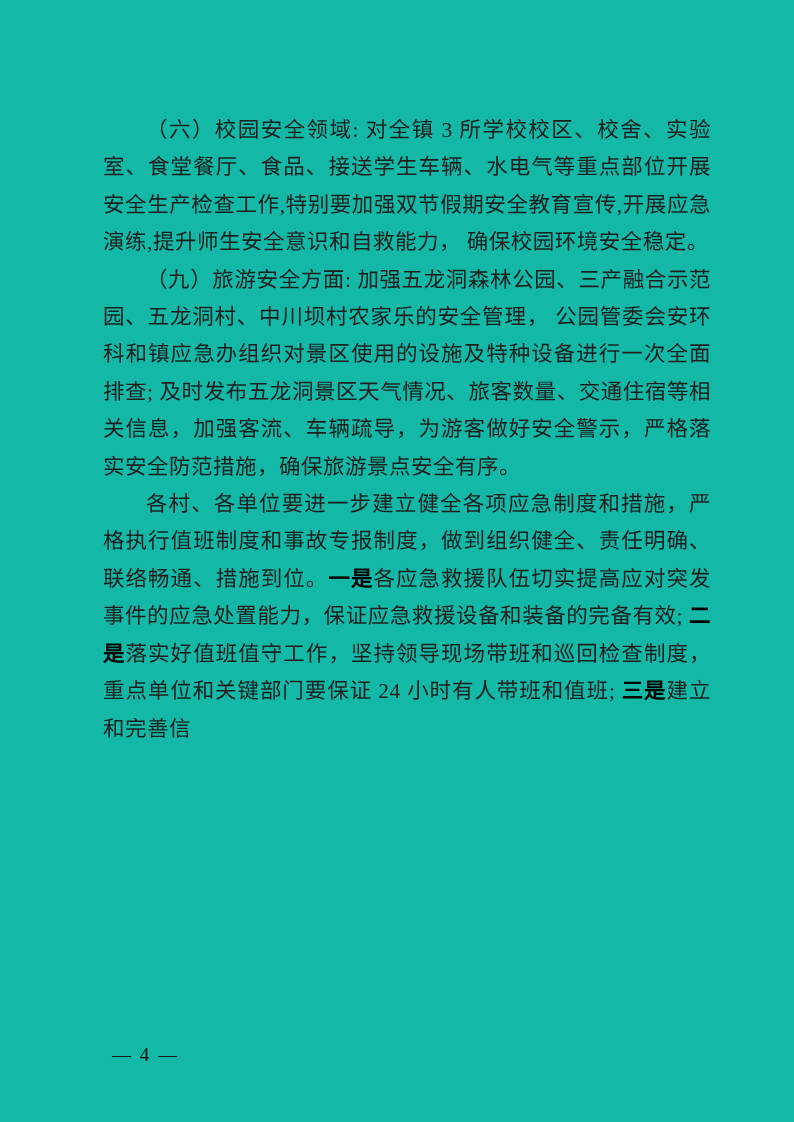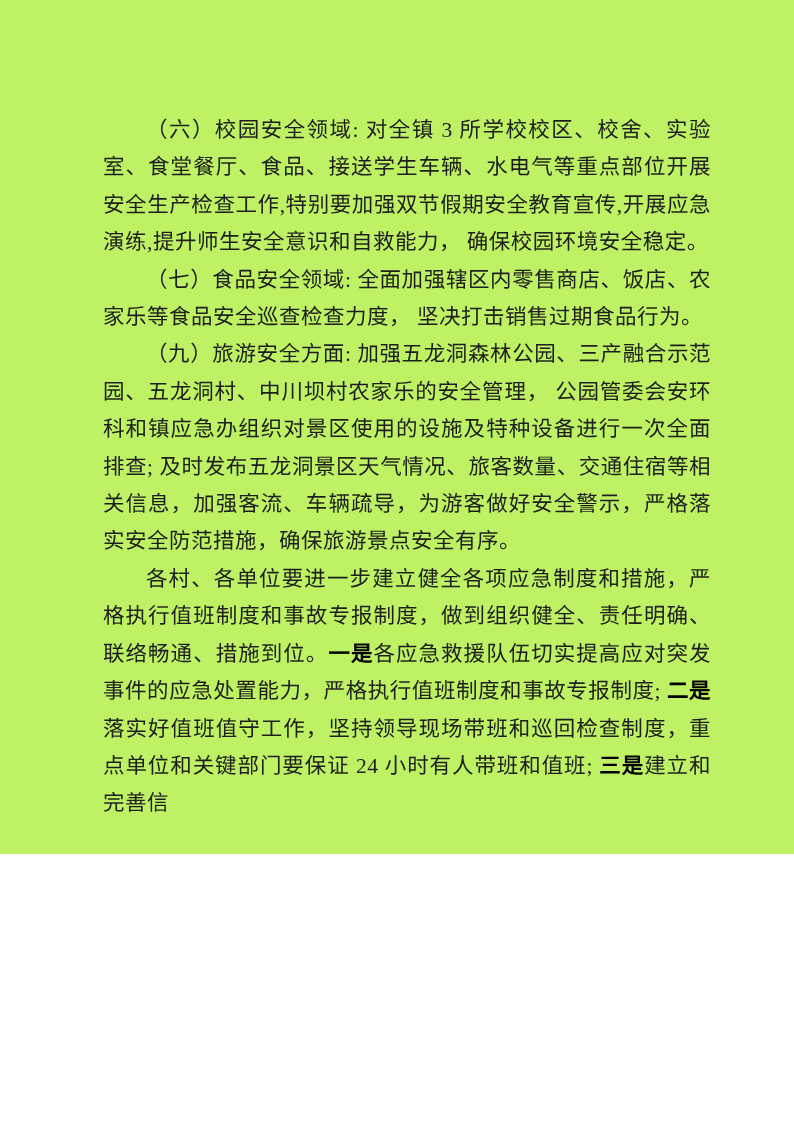--- a/index.html
+++ b/index.html
@@ -3,22 +3,22 @@
 <meta charset="utf-8">
 <style>
   html, body {
     margin: 0;
     padding: 0;
     background: #ffffff;
   }
   .sheet {
     position: relative;
     width: 794px;
-    height: 854px;
-    background: #bef264;
+    height: 1122px;
+    background: #14b8a6;
     overflow: hidden;
     font-family: "Liberation Serif", "DejaVu Serif", serif;
   }
   .content {
     position: absolute;
     left: 103px;
     top: 112px;
     width: 608px;
     color: #1e1e1e;
     font-size: 21.5px;
@@ -53,18 +53,17 @@
     font-family: "Liberation Serif", "DejaVu Serif", serif;
     letter-spacing: 2px;
   }
 </style>
 </head>
 <body>
 
 <div class="sheet">
   <div class="content">
       <p class="para body"><span class="seg">（六）校园安全领域: 对全镇 3 所学校校区、校舍、实验室、食堂餐厅、食品、接送学生车辆、水电气等重点部位开展安全生产检查工作,特别要加强双节假期安全教育宣传,开展应急演练,提升师生安全意识和自救能力， 确保校园环境安全稳定。</span></p>
-      <p class="para body"><span class="seg">（七）食品安全领域: 全面加强辖区内零售商店、饭店、农家乐等食品安全巡查检查力度， 坚决打击销售过期食品行为。</span></p>
       <p class="para body"><span class="seg">（九）旅游安全方面: 加强五龙洞森林公园、三产融合示范园、五龙洞村、中川坝村农家乐的安全管理， 公园管委会安环科和镇应急办组织对景区使用的设施及特种设备进行一次全面排查; 及时发布五龙洞景区天气情况、旅客数量、交通住宿等相关信息，加强客流、车辆疏导，为游客做好安全警示，严格落实安全防范措施，确保旅游景点安全有序。</span></p>
-      <p class="para body"><span class="seg">各村、各单位要进一步建立健全各项应急制度和措施，严格执行值班制度和事故专报制度，做到组织健全、责任明确、联络畅通、措施到位。</span><span class="seg bold">一是</span><span class="seg">各应急救援队伍切实提高应对突发事件的应急处置能力，严格执行值班制度和事故专报制度; </span><span class="seg bold">二是</span><span class="seg">落实好值班值守工作，坚持领导现场带班和巡回检查制度，重点单位和关键部门要保证 24 小时有人带班和值班; </span><span class="seg bold">三是</span><span class="seg">建立和完善信</span></p>
+      <p class="para body"><span class="seg">各村、各单位要进一步建立健全各项应急制度和措施，严格执行值班制度和事故专报制度，做到组织健全、责任明确、联络畅通、措施到位。</span><span class="seg bold">一是</span><span class="seg">各应急救援队伍切实提高应对突发事件的应急处置能力，保证应急救援设备和装备的完备有效; </span><span class="seg bold">二是</span><span class="seg">落实好值班值守工作，坚持领导现场带班和巡回检查制度，重点单位和关键部门要保证 24 小时有人带班和值班; </span><span class="seg bold">三是</span><span class="seg">建立和完善信</span></p>
     </div>
   <div class="footer-page-number">— 4 —</div>
 </div>
 
 </body></html>

